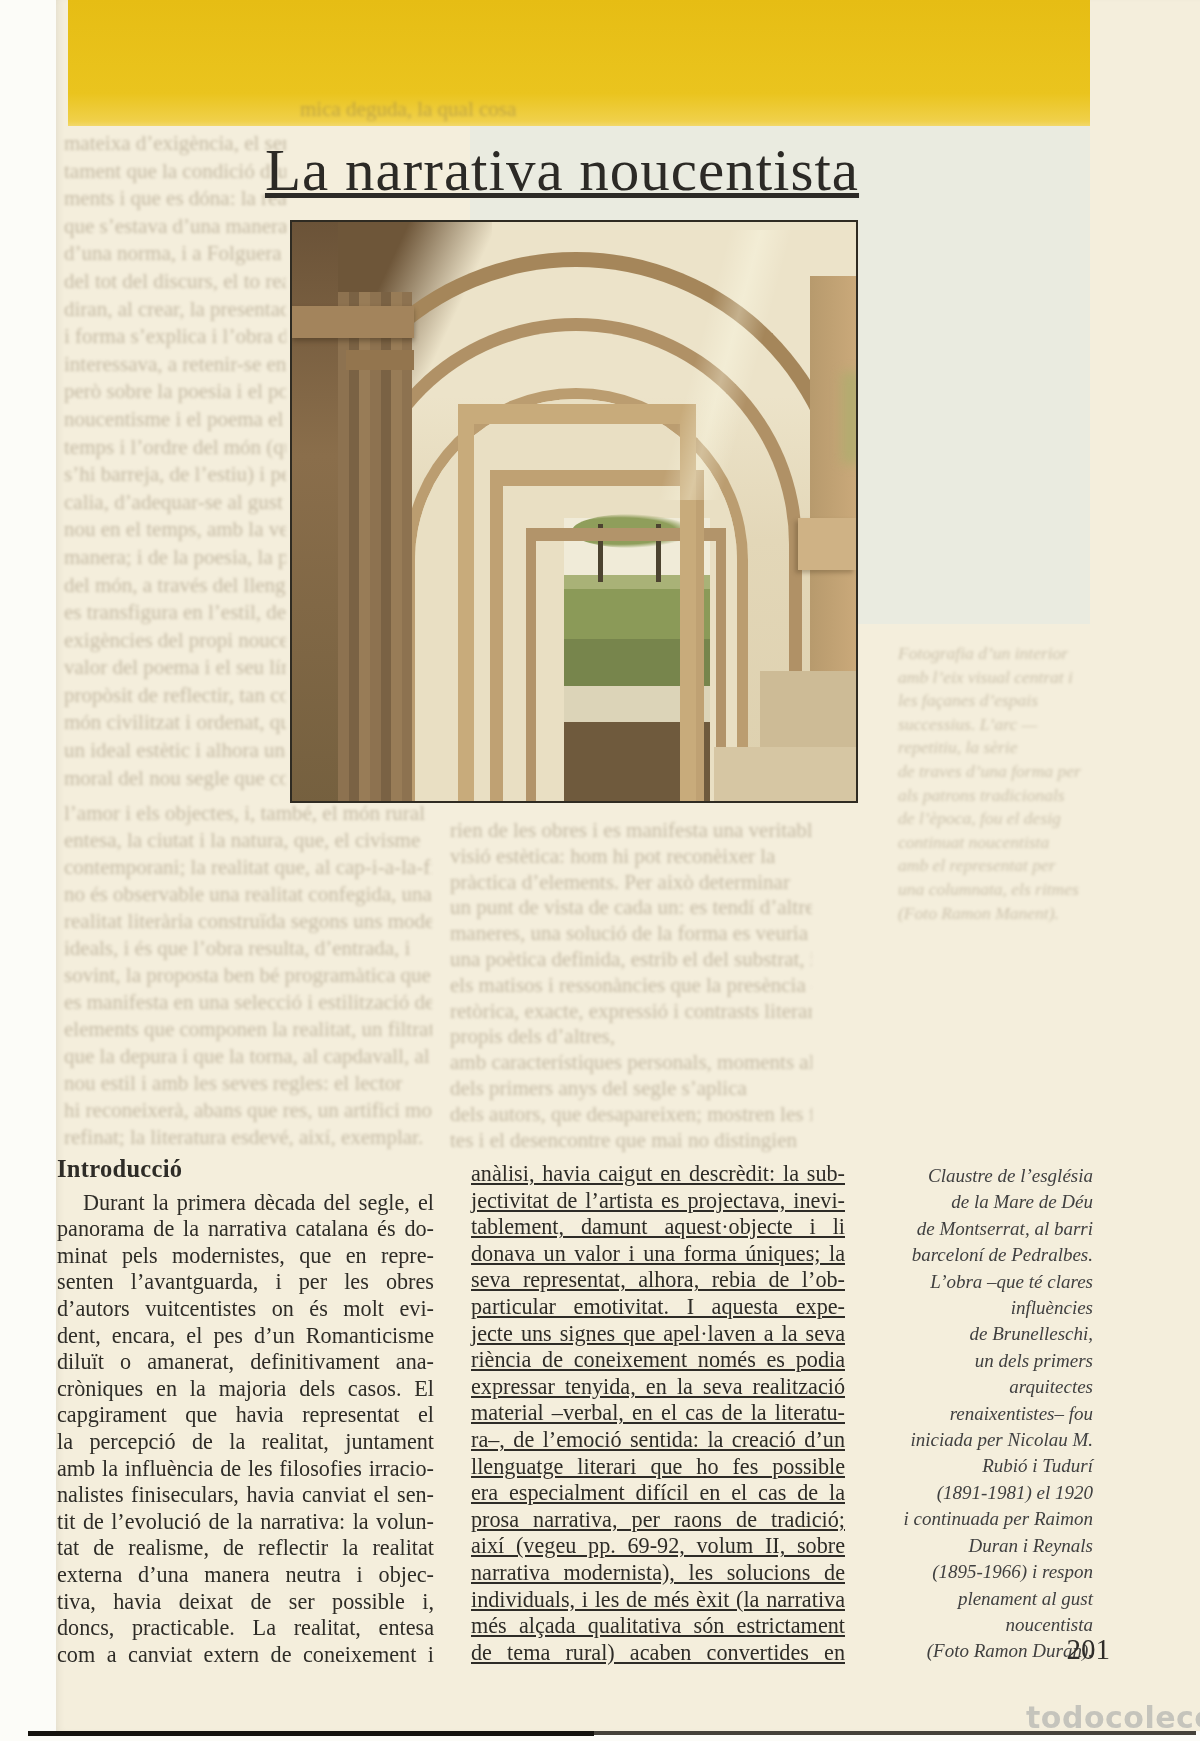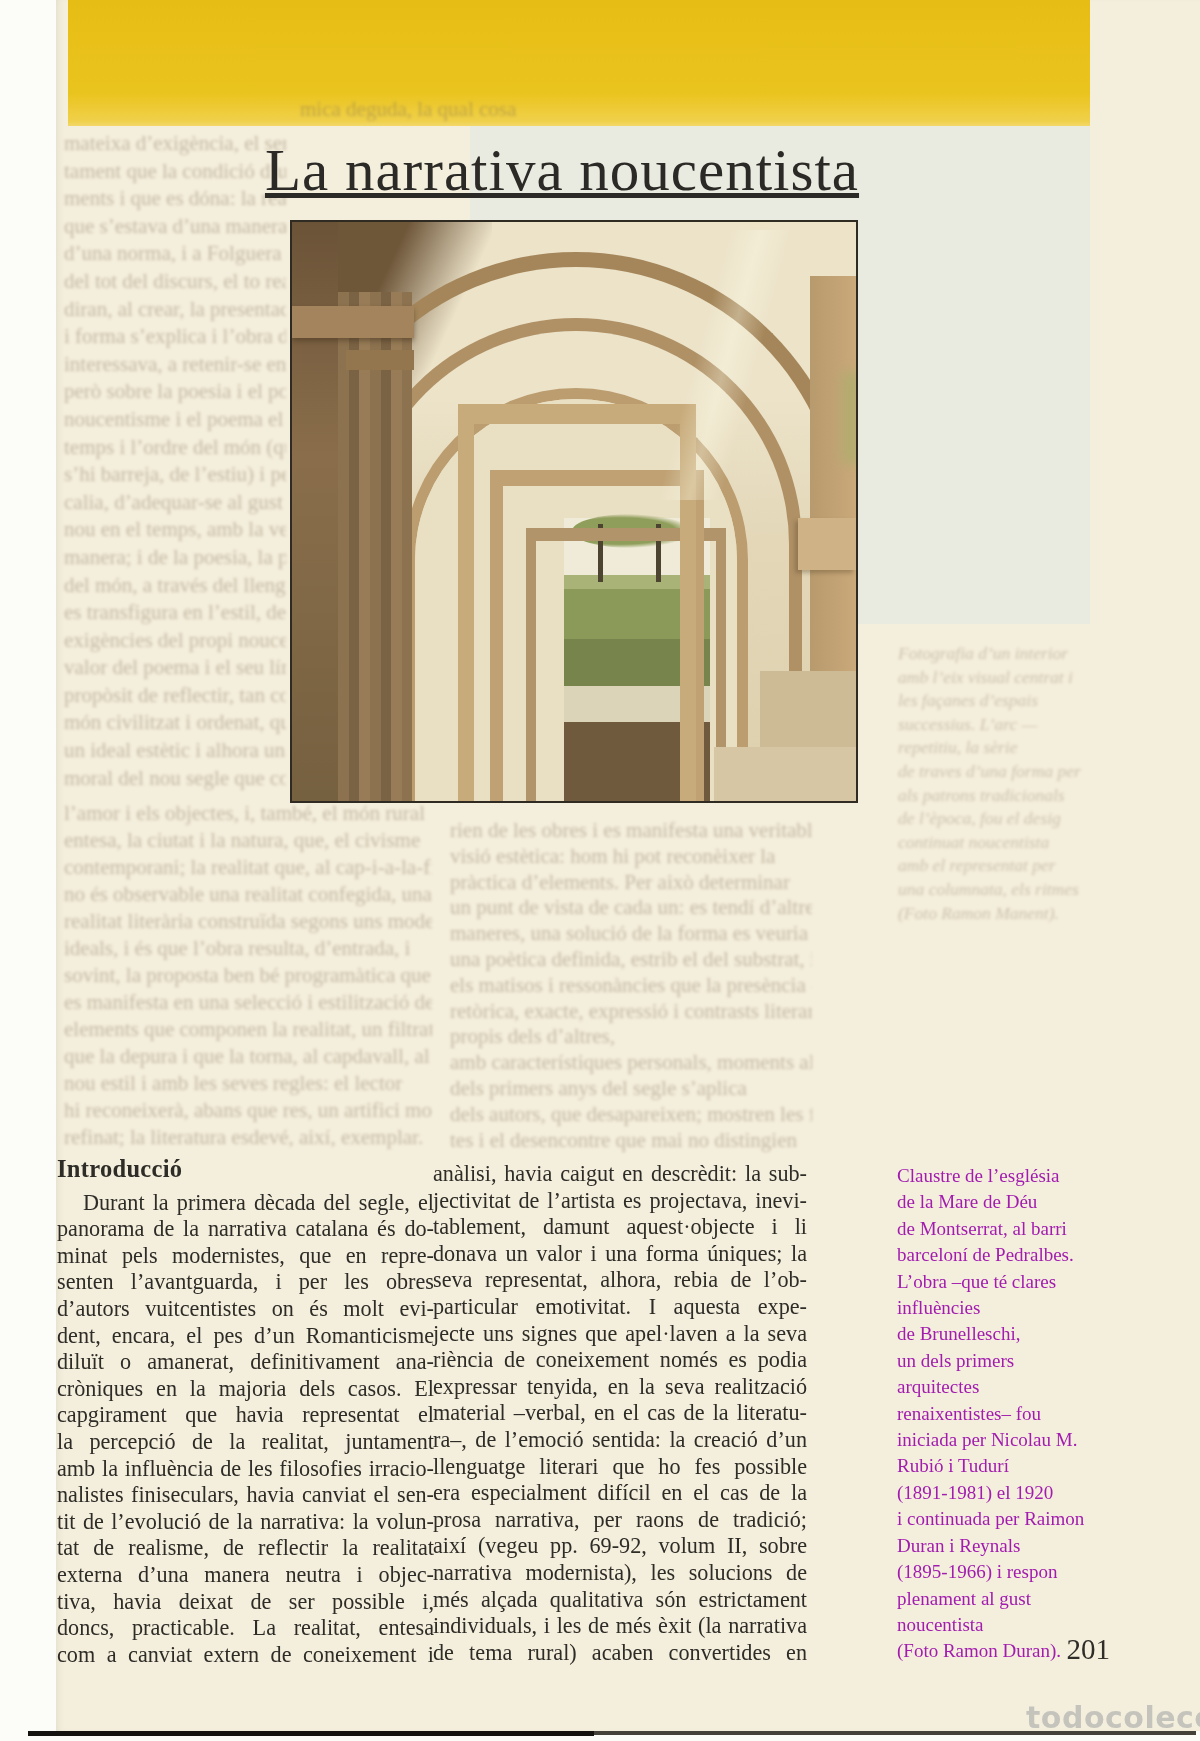--- a/index.html
+++ b/index.html
@@ -67,23 +67,23 @@
   .ghost-lw{left:64px;top:800px;width:368px;line-height:27px;}
   .ghost-mid{left:450px;top:818px;width:362px;line-height:25.8px;}
   .ghost-right{left:898px;top:642px;width:188px;line-height:23.6px;font-style:italic;font-size:17.5px;opacity:.34;}
 
   
   .bodytext{font-size:22.2px;line-height:26.6px;color:#2e2c27;z-index:5;}
   .justified .ln{text-align:justify;text-align-last:justify;}
   .col1{left:57px;top:1156px;width:377px;}
   .col1 .heading{font-size:24.5px;font-weight:bold;letter-spacing:.3px;margin-bottom:7px;}
   .col1 .para .ln:first-child{text-indent:26px;}
-  .col2{left:433px;top:1161px;width:374px;}
+  .col2{left:471px;top:1161px;width:374px;text-decoration:underline;}
   .caption{left:897px;top:1163px;width:196px;font-size:19px;line-height:26.4px;
-    color:#a21caf;}
+    font-style:italic;color:#404040;text-align:right;}
   .page-number{left:1040px;top:1633px;width:70px;text-align:right;
     font-size:29px;color:#2f2d29;z-index:5;}
 
   .watermark{left:1026px;top:1700px;font-family:"DejaVu Sans",sans-serif;
     font-weight:700;font-size:30px;color:#b9b9b4;opacity:.78;letter-spacing:.5px;z-index:6;}
   .bline{left:28px;top:1731px;width:1168px;height:4px;background:#45423a;z-index:6;}
   .bline2{left:28px;top:1731px;width:566px;height:5px;background:#15130f;z-index:7;}
 </style>
 </head>
 <body>
@@ -233,22 +233,22 @@
       <div class="ln">jecte uns signes que apel·laven a la seva</div>
       <div class="ln">riència de coneixement només es podia</div>
       <div class="ln">expressar tenyida, en la seva realització</div>
       <div class="ln">material –verbal, en el cas de la literatu-</div>
       <div class="ln">ra–, de l’emoció sentida: la creació d’un</div>
       <div class="ln">llenguatge literari que ho fes possible</div>
       <div class="ln">era especialment difícil en el cas de la</div>
       <div class="ln">prosa narrativa, per raons de tradició;</div>
       <div class="ln">així (vegeu pp. 69-92, volum II, sobre</div>
       <div class="ln">narrativa modernista), les solucions de</div>
+      <div class="ln">individuals, i les de més èxit (la narrativa</div>
       <div class="ln">més alçada qualitativa són estrictament</div>
-      <div class="ln">individuals, i les de més èxit (la narrativa</div>
       <div class="ln">de tema rural) acaben convertides en</div>
     </div>
 </div>
 
 <div class="abs caption">
     <div class="ln">Claustre de l’església</div>
     <div class="ln">de la Mare de Déu</div>
     <div class="ln">de Montserrat, al barri</div>
     <div class="ln">barceloní de Pedralbes.</div>
     <div class="ln">L’obra –que té clares</div>

